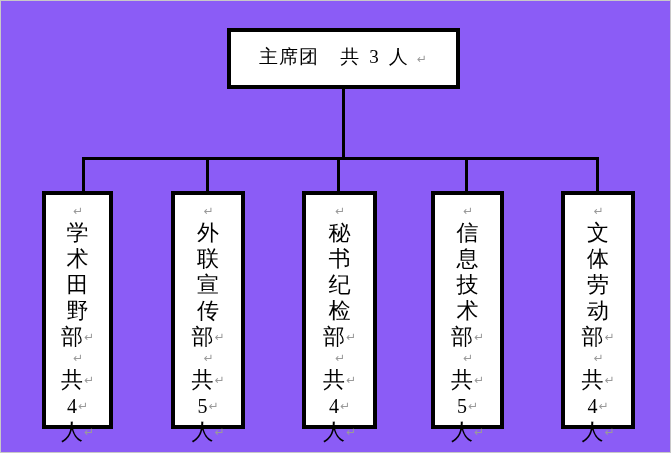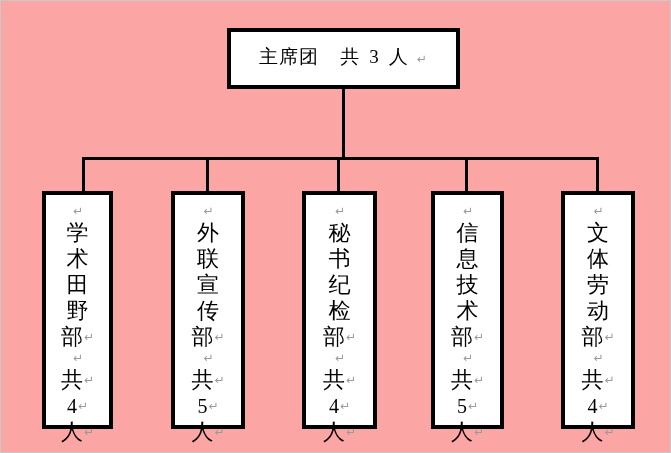--- a/index.html
+++ b/index.html
@@ -9,21 +9,21 @@
     background: #ffffff;
   }
   body {
     font-family: "DejaVu Sans", "Liberation Sans", sans-serif;
   }
 
   #canvas {
     position: relative;
     width: 671px;
     height: 453px;
-    background: #fca5a5;
+    background: #8b5cf6;
     border: 1px solid #c8c8c8;
     box-sizing: border-box;
     overflow: hidden;
   }
 
   
   .root-box {
     position: absolute;
     left: 226px;
     top: 27px;

